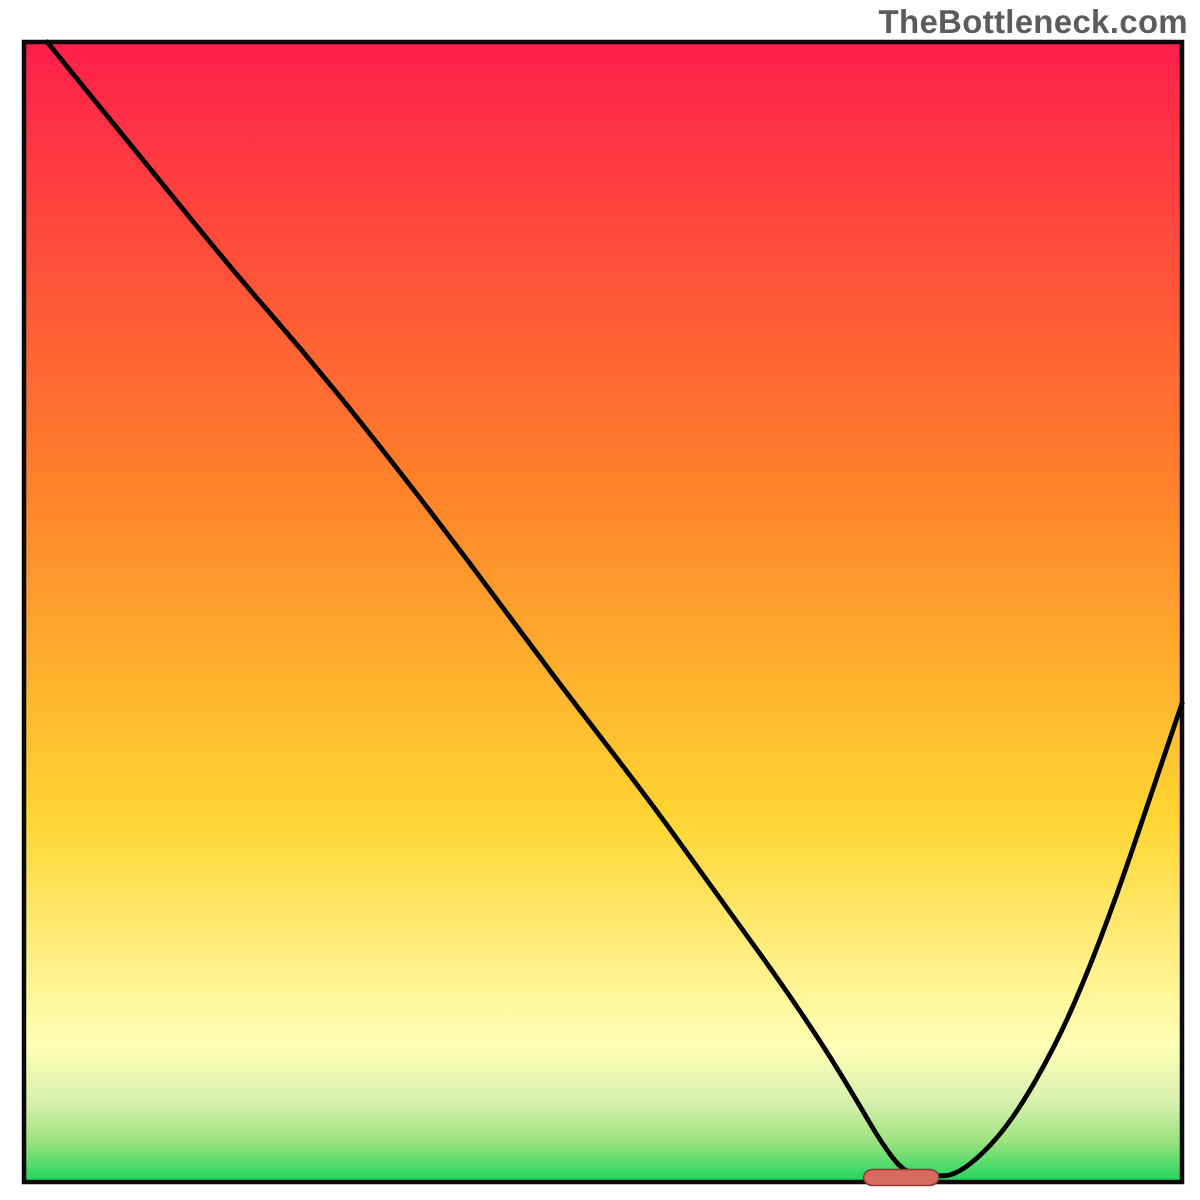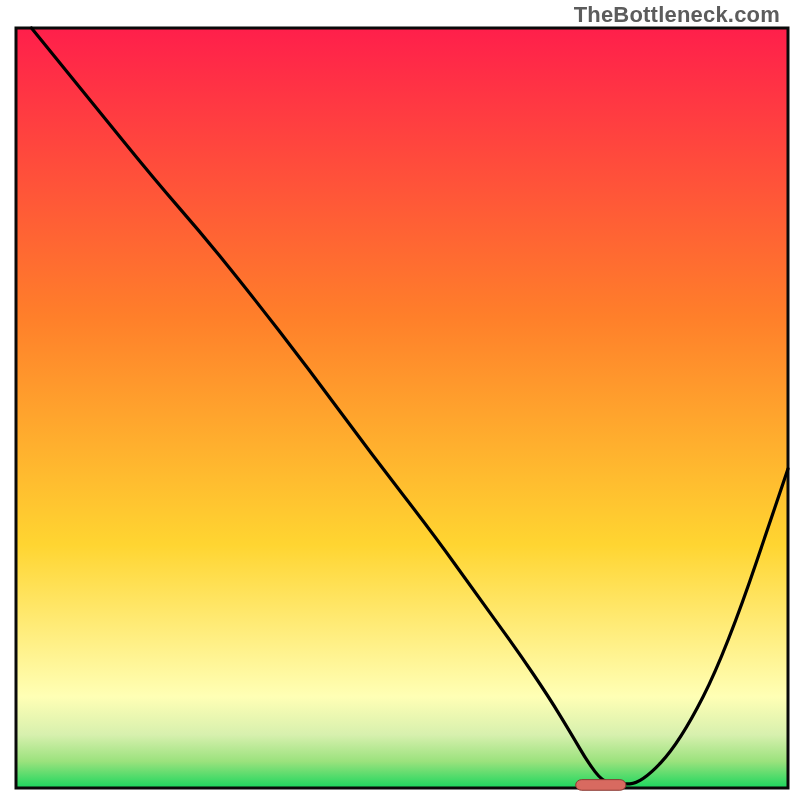--- a/index.html
+++ b/index.html
@@ -12,21 +12,21 @@
     font-family: Arial, Helvetica, sans-serif;
   }
   .stage {
     position: relative;
     width: 800px;
     height: 800px;
   }
   .watermark {
     position: absolute;
     top: 2px;
-    right: 20px;
+    right: 8px;
     font-size: 22px;
     font-weight: 600;
     color: #5c5c5c;
     letter-spacing: 0.2px;
     z-index: 3;
   }
   svg {
     display: block;
   }
 </style>

